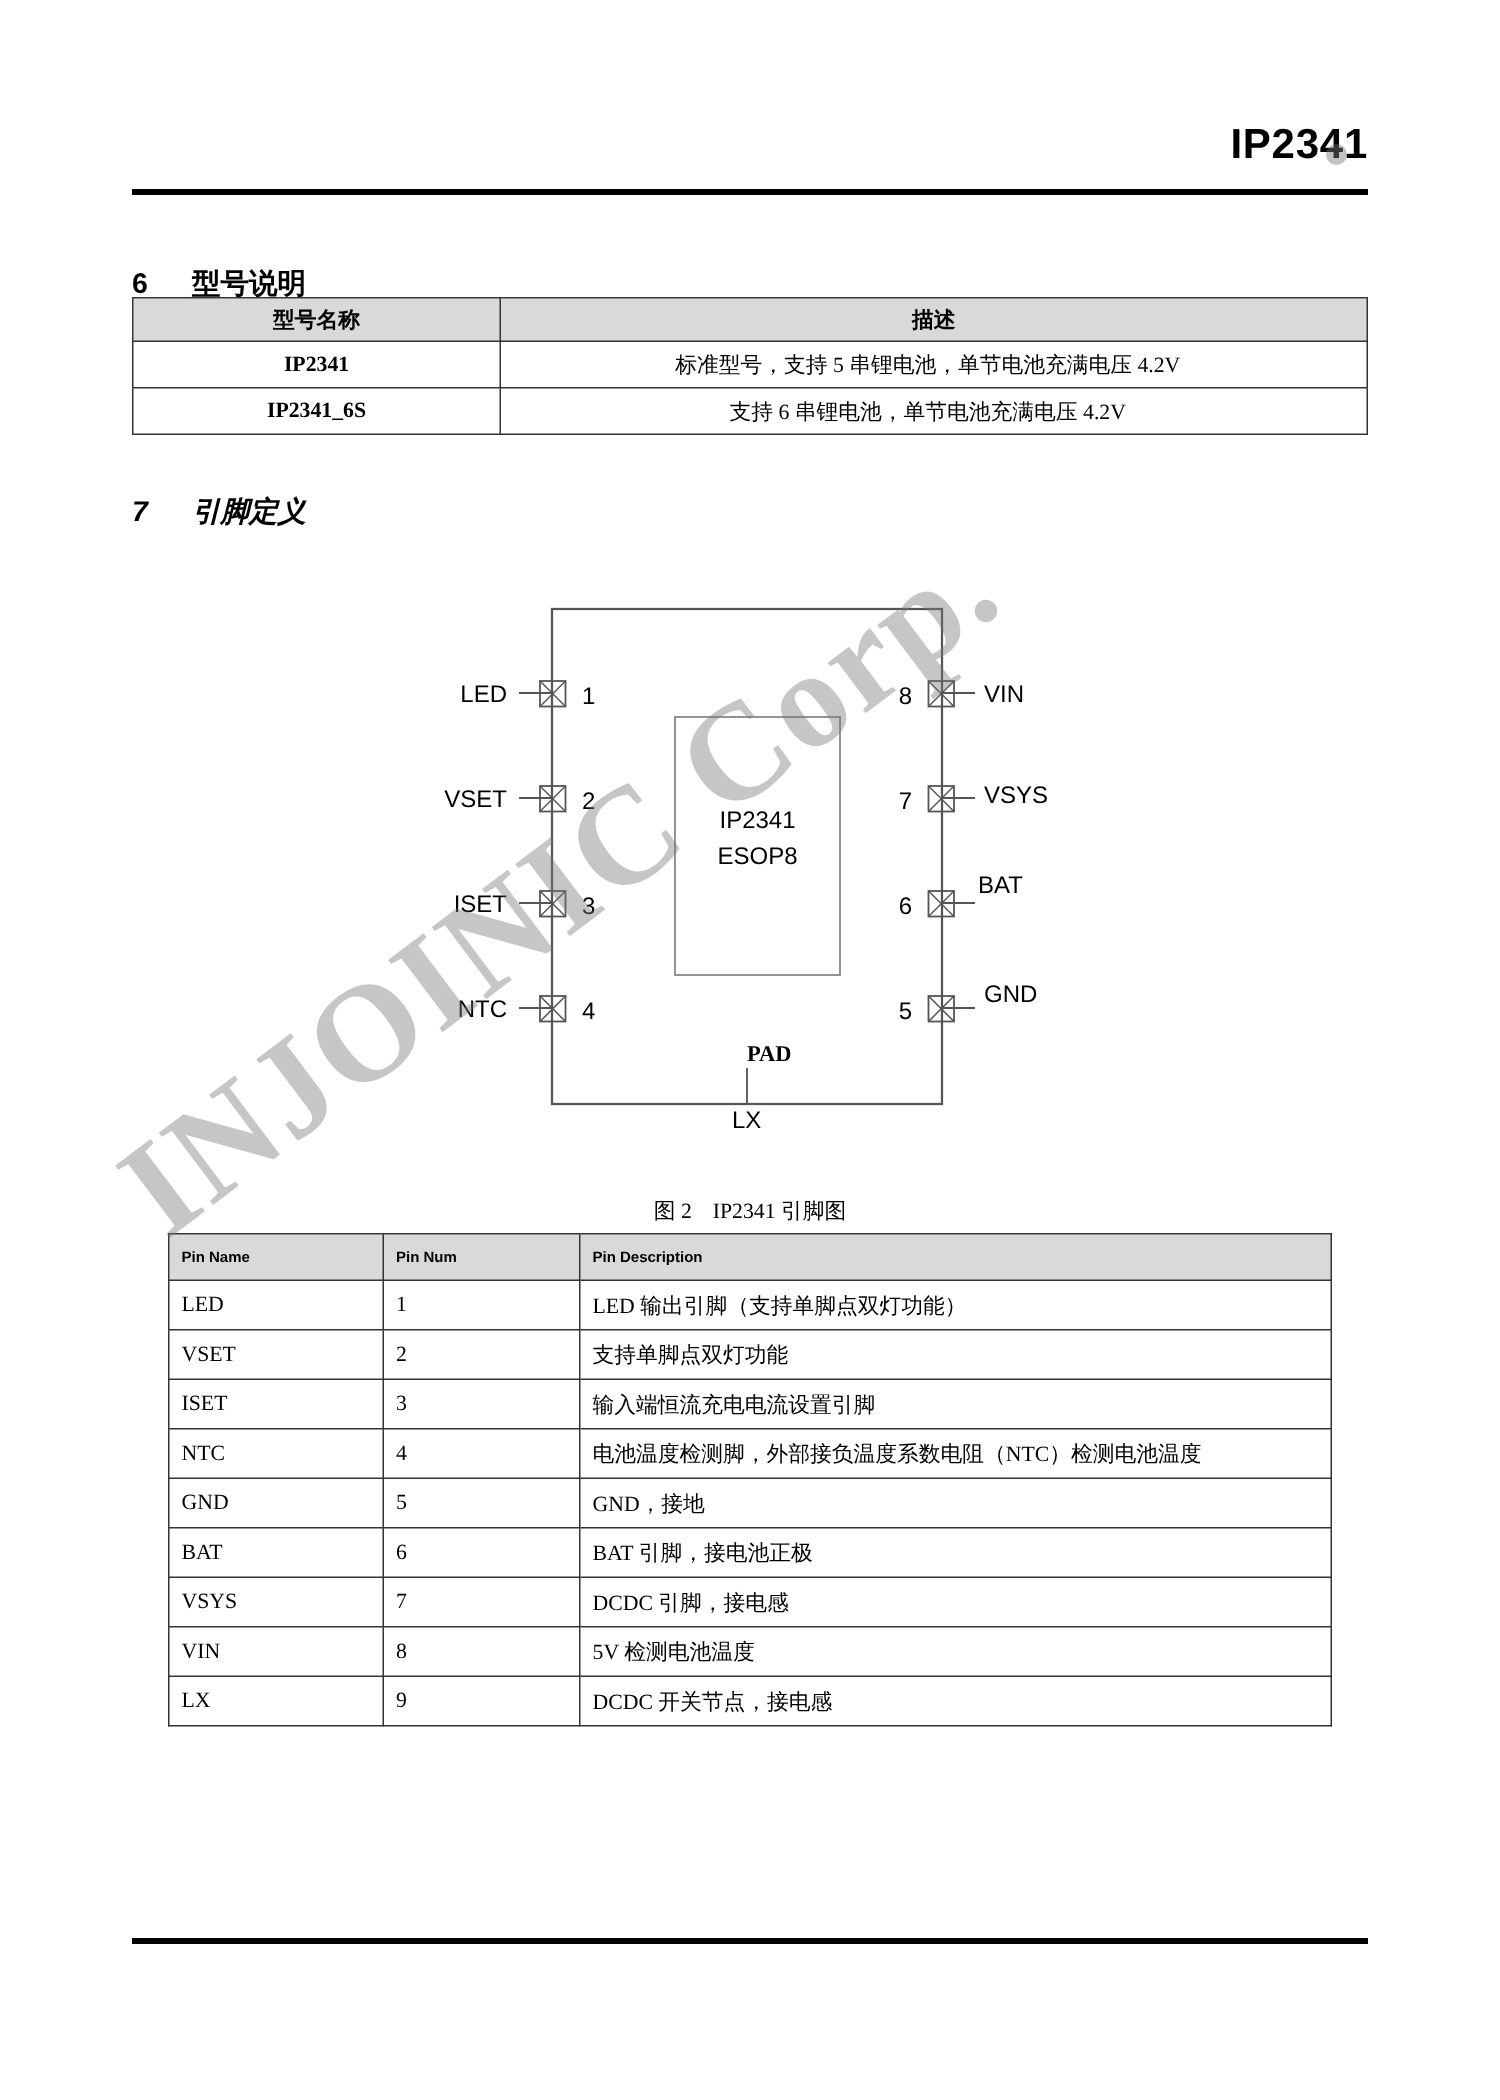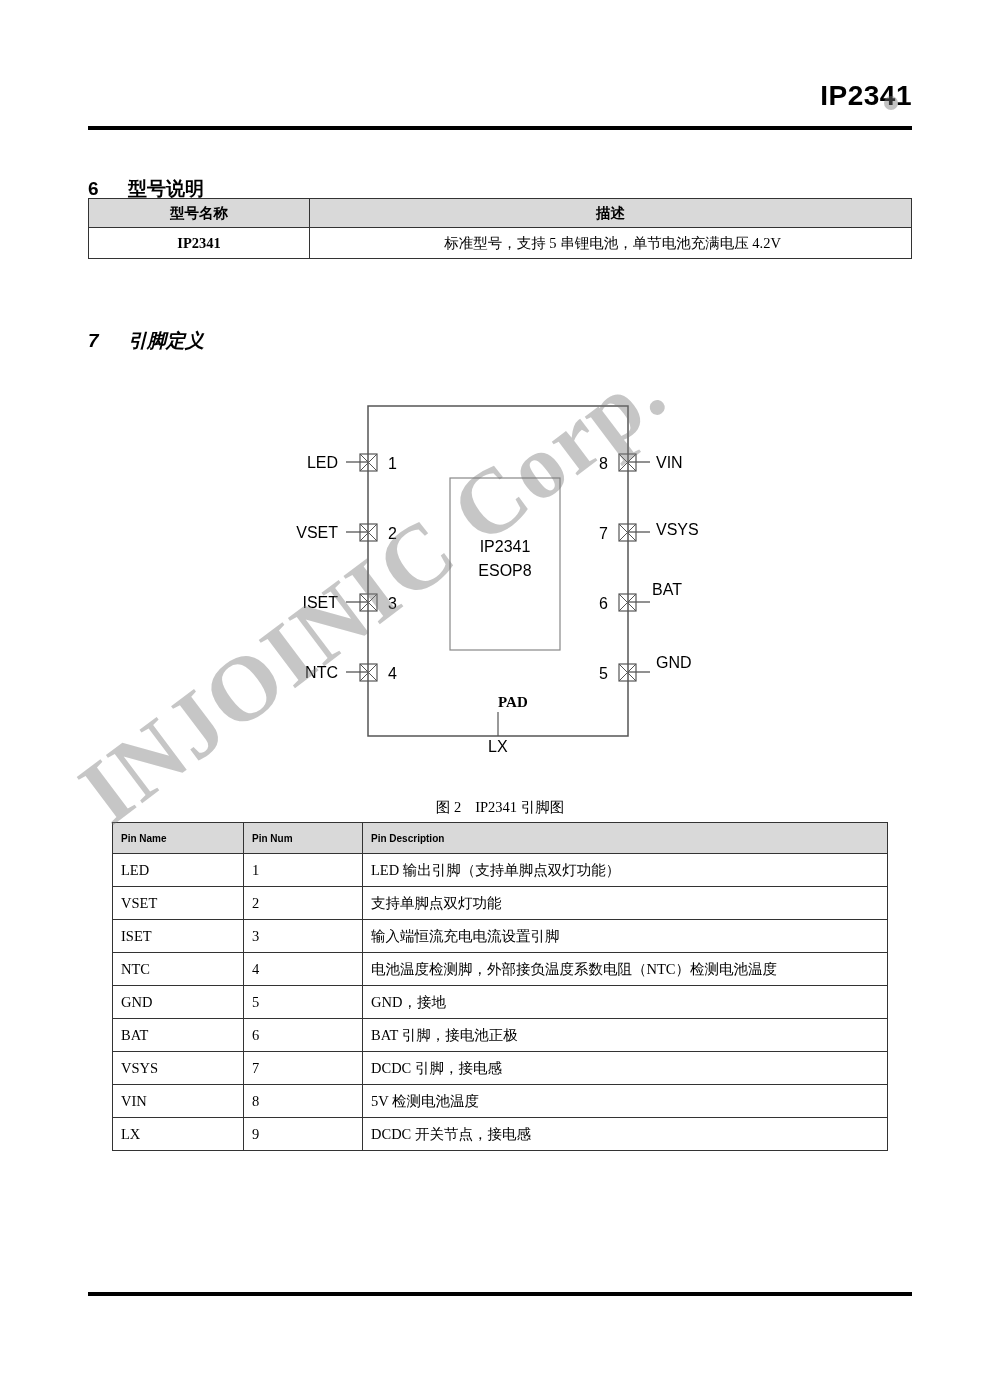--- a/index.html
+++ b/index.html
@@ -65,21 +65,21 @@
   #sec7 { top: 328px; left: 88px; font-style: italic; }
 
   
   table {
     border-collapse: collapse;
     position: absolute;
     font-size: 14.5px;
   }
   table td, table th {
     border: 1px solid #333333;
-    padding: 3px 6px;
+    padding: 3px 18px;
     vertical-align: middle;
   }
   .models-table {
     top: 198px;
     left: 88px;
     width: 824px;
   }
   .models-table th {
     background: #d9d9d9;
     font-weight: bold;
@@ -186,20 +186,24 @@
       <tr>
         <th class="model">型号名称</th>
         <th class="desc">描述</th>
       </tr>
     </thead>
     <tbody>
       <tr>
         <td class="model">IP2341</td>
         <td class="desc">标准型号，支持 5 串锂电池，单节电池充满电压 4.2V</td>
       </tr>
+      <tr>
+        <td class="model">IP2341_6S</td>
+        <td class="desc">支持 6 串锂电池，单节电池充满电压 4.2V</td>
+      </tr>
     </tbody>
   </table>
 
   <div class="section-heading" id="sec7">
     <span class="num">7</span><span>引脚定义</span>
   </div>
 
   <div class="figure">
     <svg width="824" height="420" viewBox="0 0 824 420">
 

